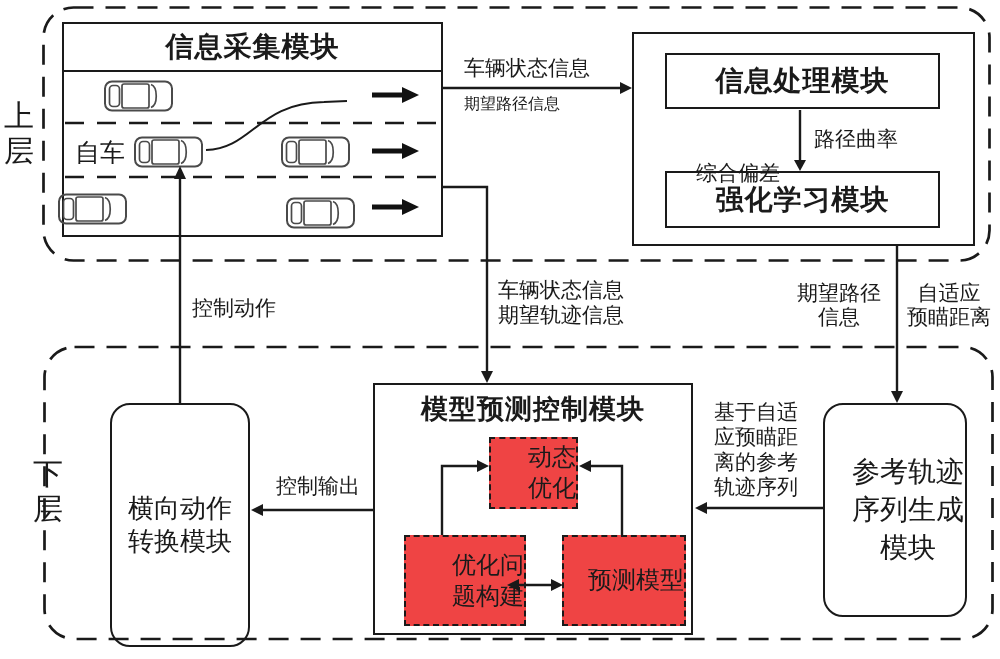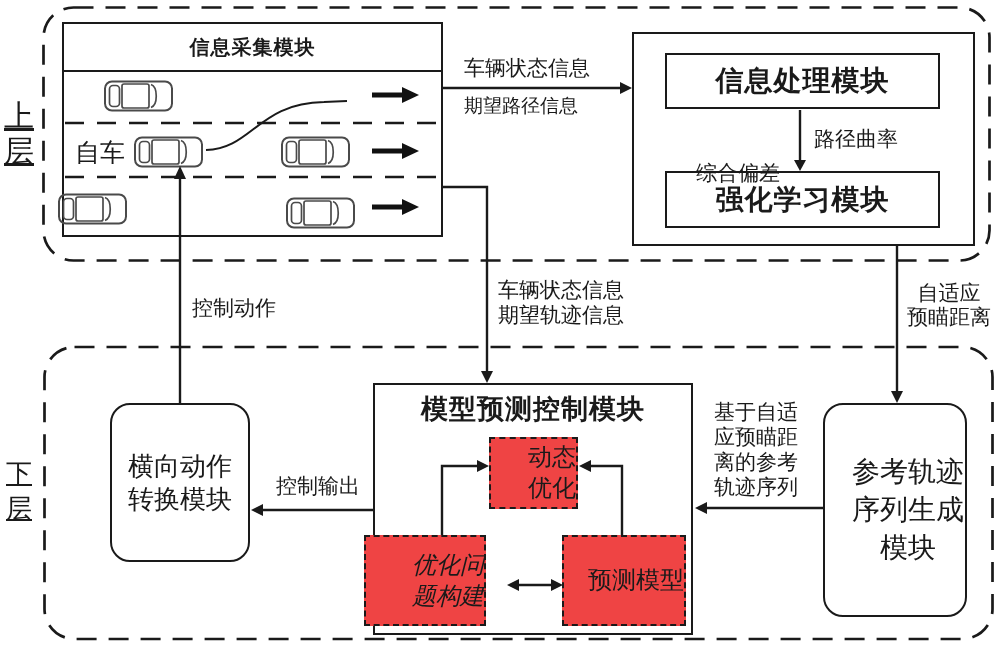--- a/index.html
+++ b/index.html
@@ -9,39 +9,39 @@
   }
   .box{position:absolute;border:2.5px solid #1a1a1a;background:#ffffff;box-sizing:border-box;
        display:flex;align-items:center;justify-content:center;text-align:center;z-index:1;}
   .rounded{border-radius:20px;}
   .dashedbox{position:absolute;border:2px dashed #1a1a1a;background:#ef4444;box-sizing:border-box;
        display:flex;align-items:center;justify-content:flex-end;text-align:center;z-index:1;}
   .label{position:absolute;z-index:4;white-space:pre-line;line-height:1.18;}
   .bold{font-weight:700;}
   .center{text-align:center;}
   svg.lines{position:absolute;left:0;top:0;z-index:2;pointer-events:none;}
-  .vlabel{word-break:break-all;text-align:center;text-decoration:underline;}
+  .vlabel{word-break:break-all;text-align:center;}
   
   #collection{position:absolute;left:62px;top:22px;width:381px;height:215px;
       border:2.5px solid #1a1a1a;background:#fff;box-sizing:border-box;z-index:1;}
   #collection .titlestrip{height:46px;border-bottom:2.5px solid #1a1a1a;
       display:flex;align-items:center;justify-content:center;}
   
   #mpc{position:absolute;left:373px;top:383px;width:320px;height:252px;
       border:2.5px solid #1a1a1a;background:#fff;box-sizing:border-box;z-index:1;}
   #mpc .mpctitle{position:absolute;left:0;right:0;top:6px;text-align:center;}
 </style>
 </head>
 <body>
 
 <div id="canvas">
 
   <div id="collection">
     <div class="titlestrip">
-      <span class="bold" style="font-size:20px;letter-spacing:1px;">信息采集模块</span>
+      <span class="bold" style="font-size:28px;letter-spacing:1px;">信息采集模块</span>
     </div>
   </div>
 
   <div class="box" style="left:632px;top:32px;width:343px;height:214px;"></div>
 
   <div class="box" style="left:665px;top:53px;width:275px;height:56px;">
     <span class="bold" style="font-size:28px;letter-spacing:1px;">信息处理模块</span>
   </div>
 
   <div class="box" style="left:665px;top:171px;width:275px;height:57px;">
@@ -50,30 +50,30 @@
 
   <div id="mpc">
     <div class="mpctitle bold" style="font-size:27px;letter-spacing:1px;">模型预测控制模块</div>
   </div>
 
   <div class="dashedbox" style="left:489px;top:437px;width:89px;height:72px;">
     <span class="label" style="position:static;font-size:24px;line-height:31px;">动态
 优化</span>
   </div>
 
-  <div class="dashedbox" style="left:364px;top:535px;width:122px;height:91px;font-style:italic;">
+  <div class="dashedbox" style="left:404px;top:535px;width:122px;height:91px;">
     <span class="label" style="position:static;font-size:24px;line-height:31px;">优化问
 题构建</span>
   </div>
 
   <div class="dashedbox" style="left:562px;top:535px;width:124px;height:91px;">
     <span class="label" style="position:static;font-size:24px;">预测模型</span>
   </div>
 
-  <div class="box rounded" style="left:110px;top:403px;width:140px;height:159px;text-align:right;">
+  <div class="box rounded" style="left:110px;top:403px;width:140px;height:244px;text-align:right;">
     <span class="label" style="position:static;font-size:26px;line-height:33px;">横向动作
 转换模块</span>
   </div>
 
   <div class="box rounded" style="left:823px;top:403px;width:144px;height:214px;padding-left:26px;">
     <span class="label" style="position:static;font-size:28px;line-height:38px;">参考轨迹
 序列生成
 模块</span>
   </div>
 
@@ -155,35 +155,37 @@
       </g>
       <g>
         <line x1="518" y1="585" x2="552" y2="585"></line>
         <polygon points="519,579 507,585 519,591" stroke="none"></polygon>
         <polygon points="551,579 563,585 551,591" stroke="none"></polygon>
       </g>
     </g>
   </svg>
 
   <div class="label vlabel" style="left:1px;top:98px;width:36px;font-size:30px;line-height:35px;">上层</div>
-  <div class="label vlabel" style="left:1px;top:456px;width:36px;font-size:26px;line-height:35px;">下层</div>
+  <div class="label vlabel" style="left:1px;top:456px;width:36px;font-size:30px;line-height:35px;padding-left:29px;">下层</div>
 
   <div class="label" style="left:75px;top:138px;font-size:25px;">自车</div>
 
   <div class="label" style="left:464px;top:56px;font-size:21px;">车辆状态信息</div>
-  <div class="label" style="left:464px;top:95px;font-size:19px;">期望路径信息</div>
+  <div class="label" style="left:464px;top:95px;font-size:16px;">期望路径信息</div>
 
   <div class="label" style="left:696px;top:127px;font-size:21px;margin-top:34px;">综合偏差</div>
   <div class="label" style="left:814px;top:127px;font-size:21px;">路径曲率</div>
 
   <div class="label" style="left:192px;top:296px;font-size:21px;">控制动作</div>
 
   <div class="label" style="left:498px;top:278px;font-size:21px;line-height:25px;">车辆状态信息
 期望轨迹信息</div>
 
+  <div class="label center" style="left:792px;top:281px;width:94px;font-size:21px;line-height:24px;">期望路径
+信息</div>
   <div class="label center" style="left:902px;top:281px;width:94px;font-size:21px;line-height:24px;">自适应
 预瞄距离</div>
 
   <div class="label" style="left:714px;top:400px;font-size:21px;line-height:25px;">基于自适
 应预瞄距
 离的参考
 轨迹序列</div>
 
   <div class="label center" style="left:272px;top:474px;width:92px;font-size:21px;">控制输出</div>
 

